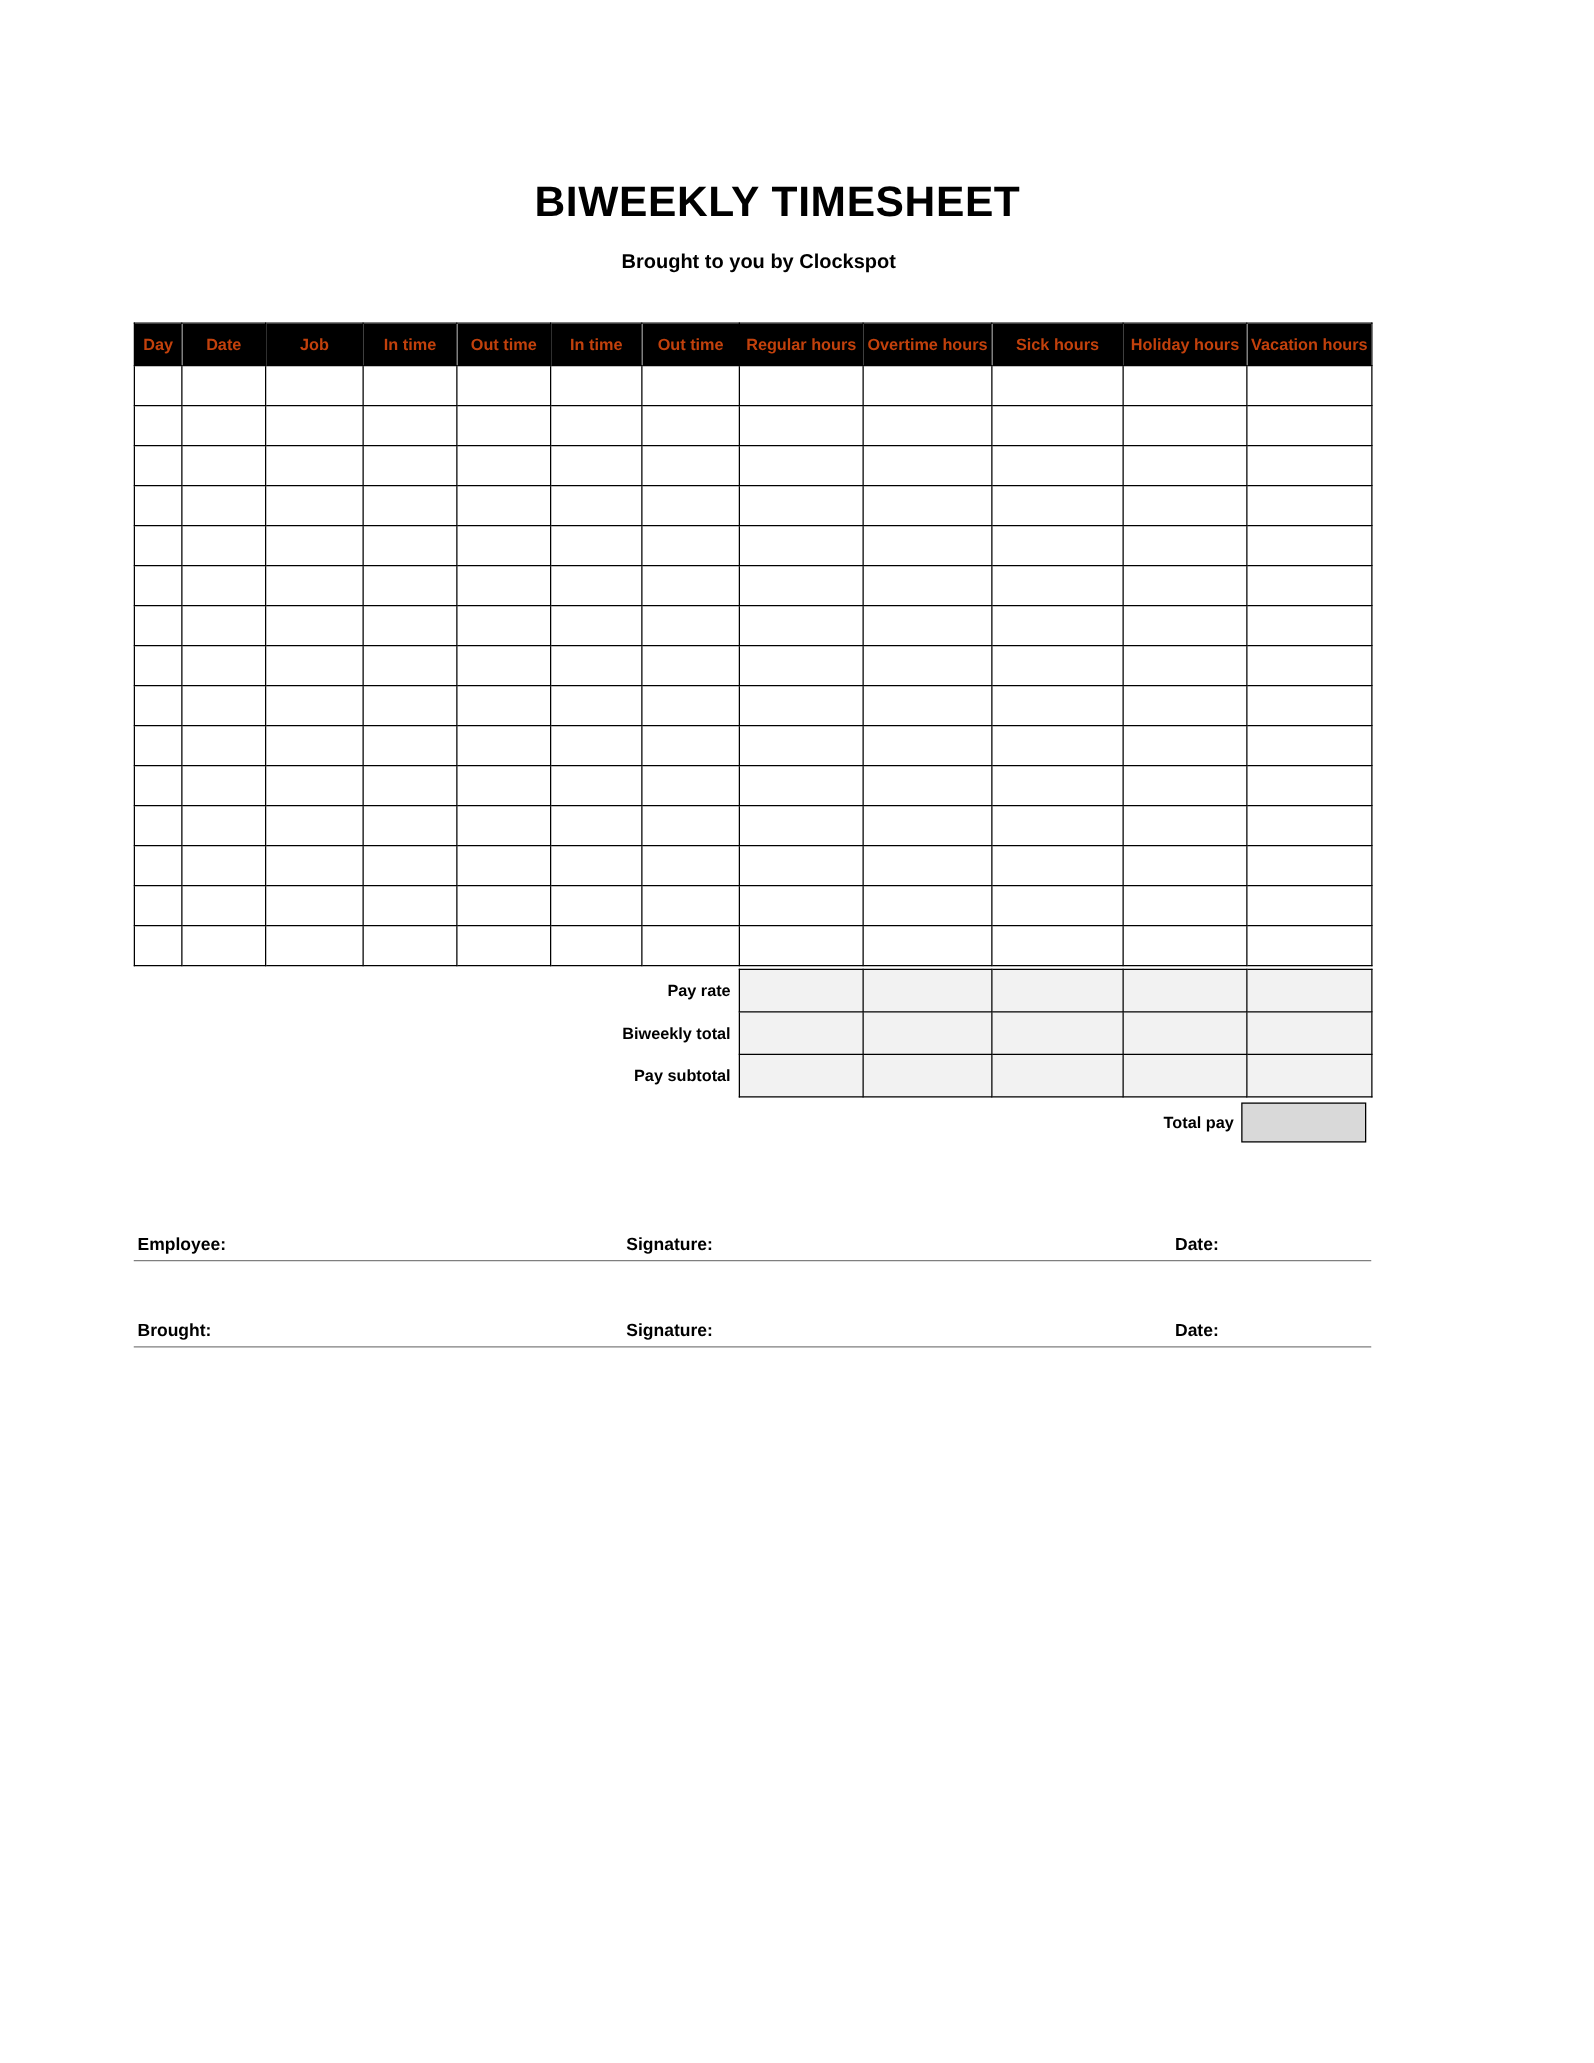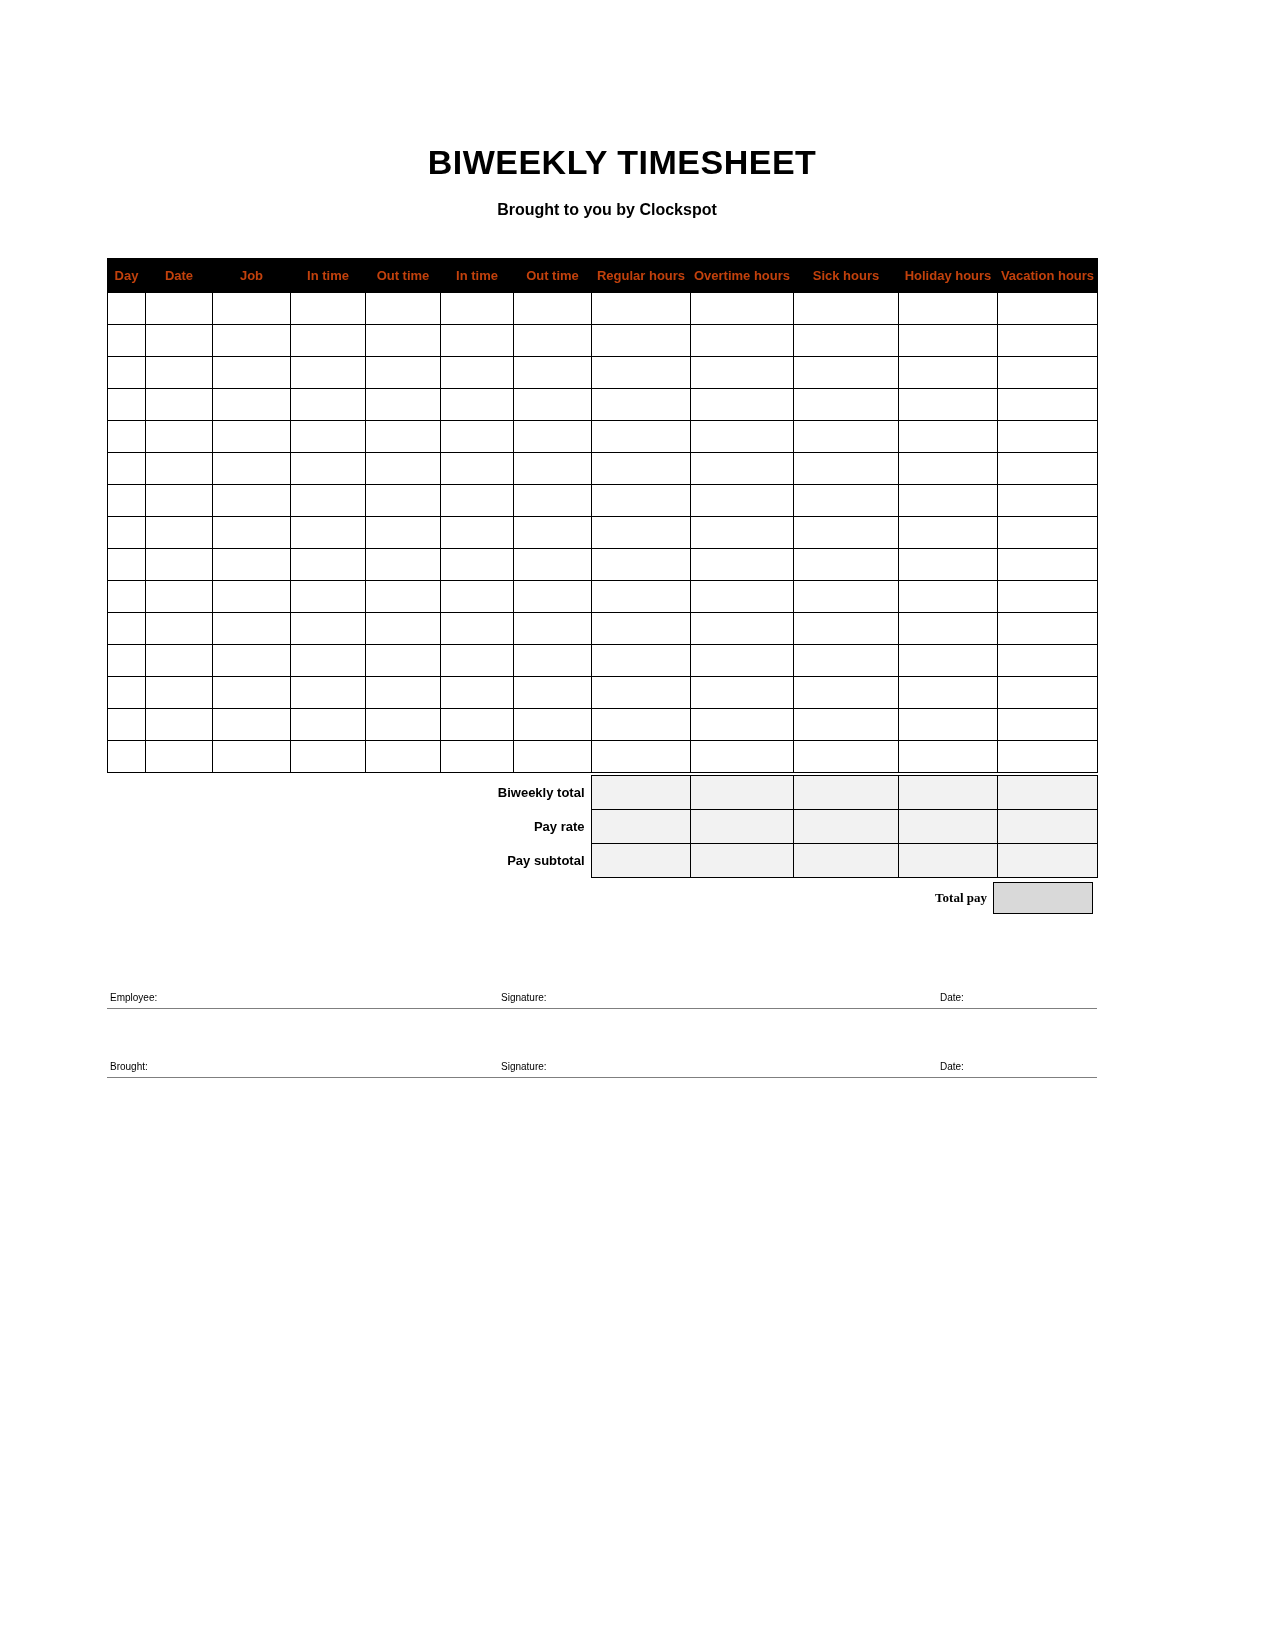--- a/index.html
+++ b/index.html
@@ -102,21 +102,20 @@
   td.summary-cell {
     border: 1px solid #000000;
     background: #f2f2f2;
   }
 
   .total-pay-row {
     margin-top: 4px;
     width: 990px;
     display: flex;
     align-items: stretch;
-    font-family: Liberation Serif, serif;
   }
   .total-pay-label {
     width: 886px;
     text-align: right;
     font-weight: bold;
     font-size: 13px;
     padding-right: 6px;
     line-height: 32px;
   }
   .total-pay-cell {
@@ -132,22 +131,22 @@
     left: 107px;
     width: 990px;
     height: 22px;
     border-bottom: 1px solid #7f7f7f;
   }
   .sig-row.employee { top: 987px; }
   .sig-row.manager  { top: 1056px; }
   .sig-label {
     position: absolute;
     bottom: 5px;
-    font-size: 10px;
-    font-weight: normal;
+    font-size: 14px;
+    font-weight: bold;
   }
   .sig-label.who  { left: 3px; }
   .sig-label.sign { left: 394px; }
   .sig-label.date { left: 833px; }
 </style>
 </head>
 <body>
 
 <div class="page">
 
@@ -407,29 +406,29 @@
       <colgroup>
         <col class="c-sumlabel">
         <col class="c-reg">
           <col class="c-ot">
           <col class="c-sick">
           <col class="c-hol">
           <col class="c-vac">
       </colgroup>
       <tbody>
         <tr>
-          <td class="summary-label">Biweekly total</td>
+          <td class="summary-label">Pay rate</td>
           <td class="summary-cell"></td>
           <td class="summary-cell"></td>
           <td class="summary-cell"></td>
           <td class="summary-cell"></td>
           <td class="summary-cell"></td>
         </tr>
         <tr>
-          <td class="summary-label">Pay rate</td>
+          <td class="summary-label">Biweekly total</td>
           <td class="summary-cell"></td>
           <td class="summary-cell"></td>
           <td class="summary-cell"></td>
           <td class="summary-cell"></td>
           <td class="summary-cell"></td>
         </tr>
         <tr>
           <td class="summary-label">Pay subtotal</td>
           <td class="summary-cell"></td>
           <td class="summary-cell"></td>

